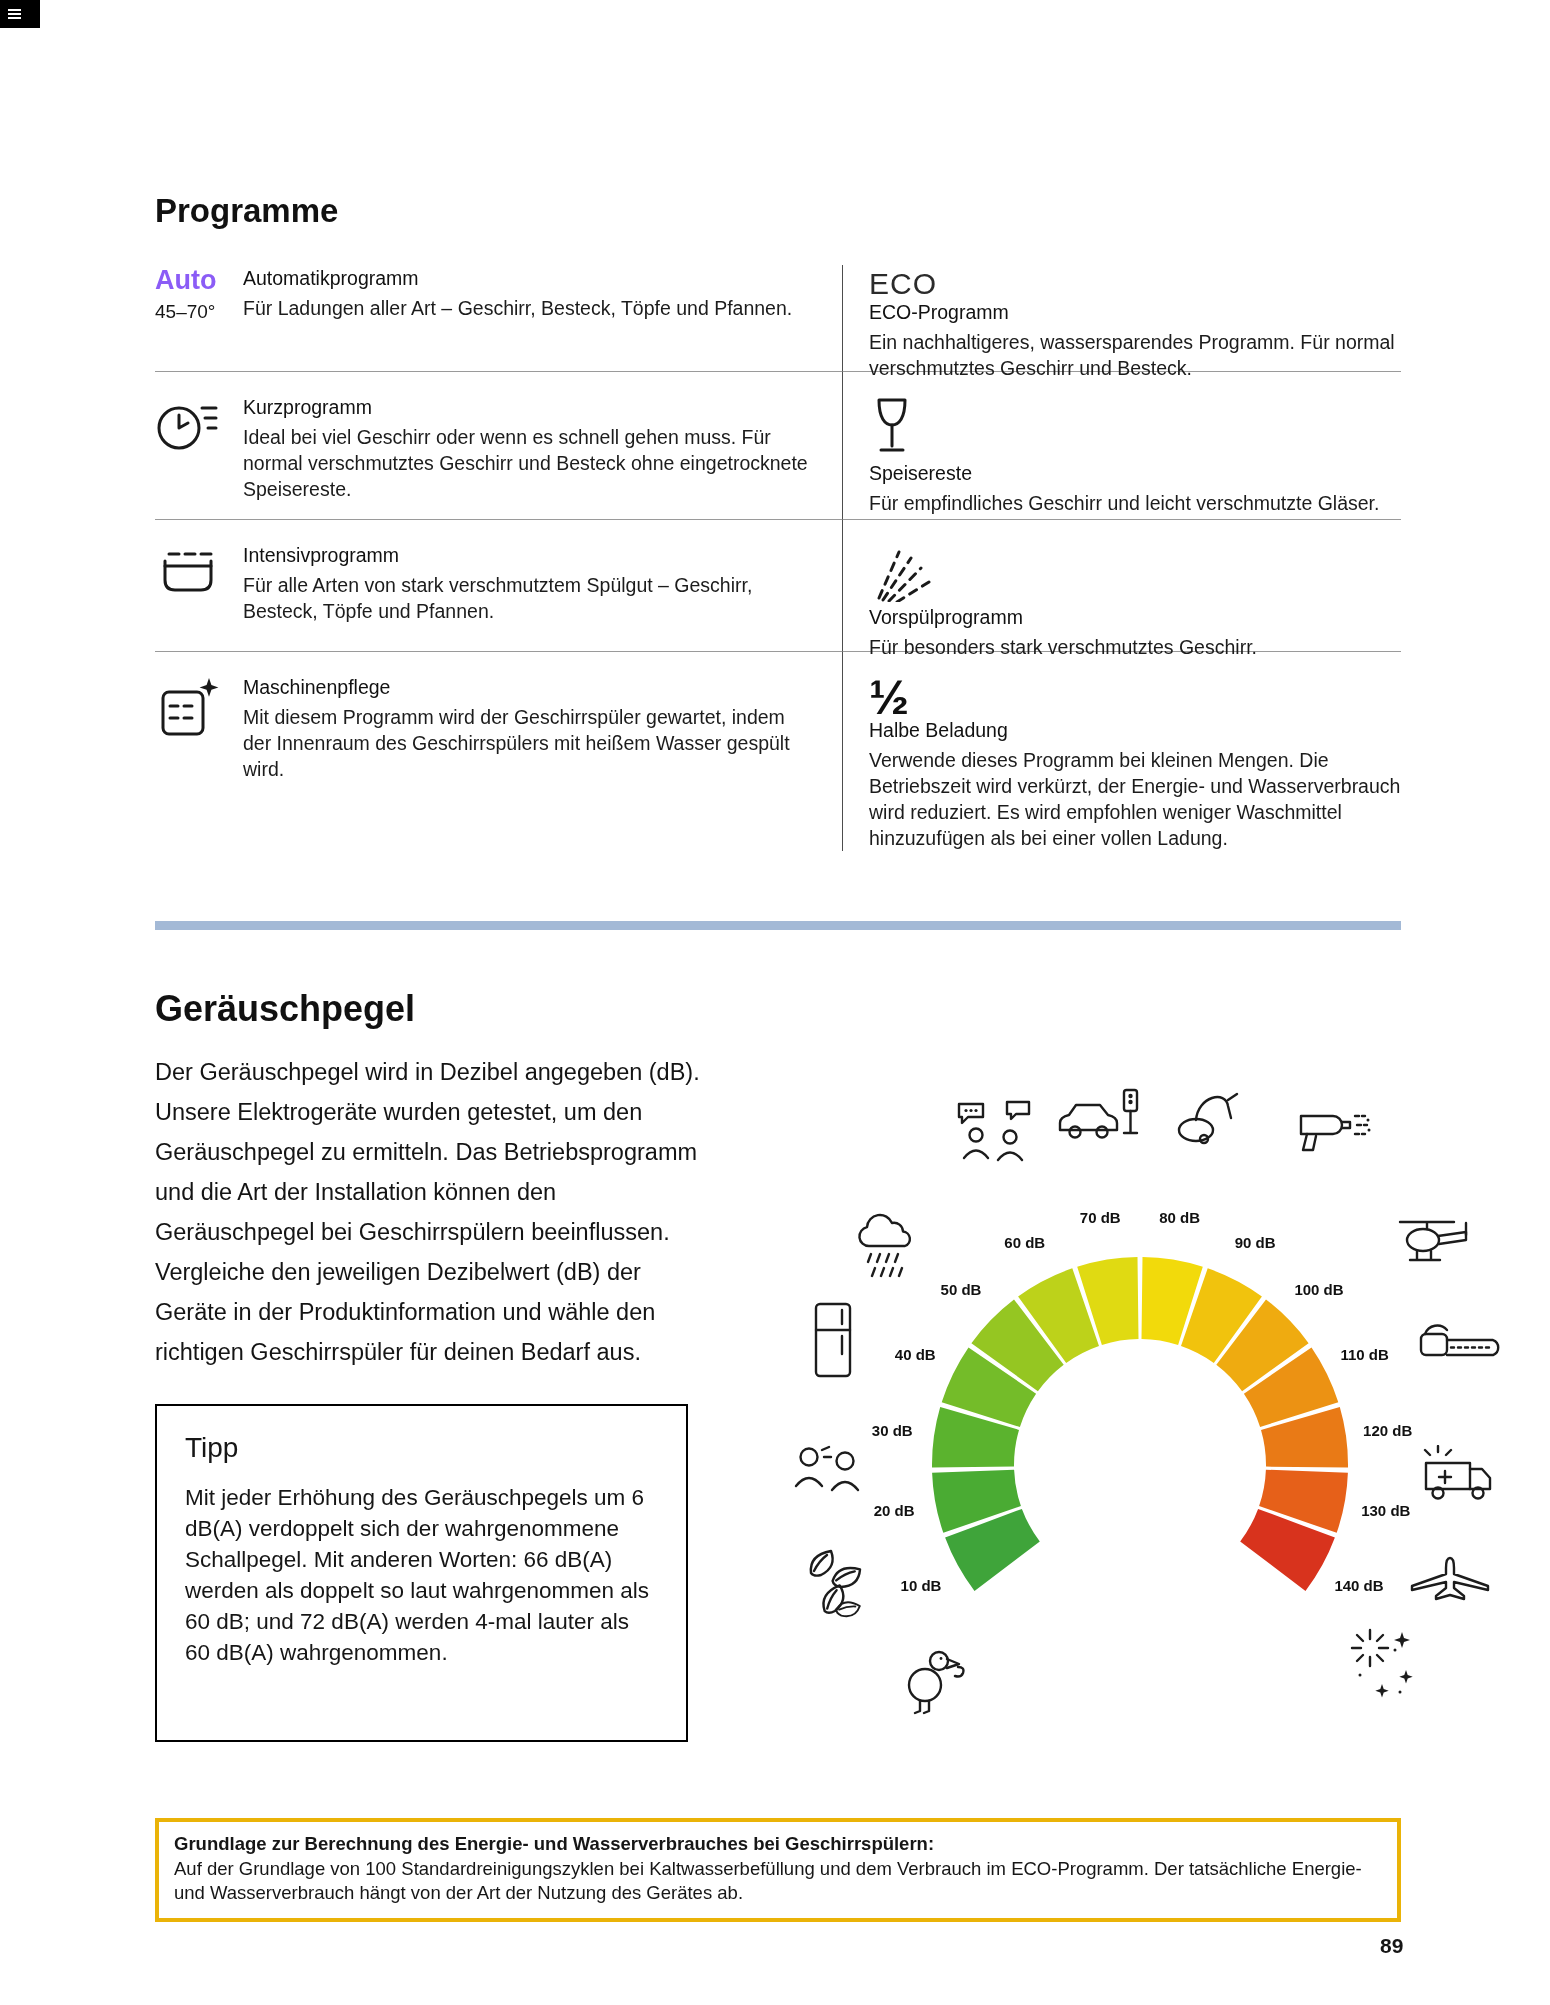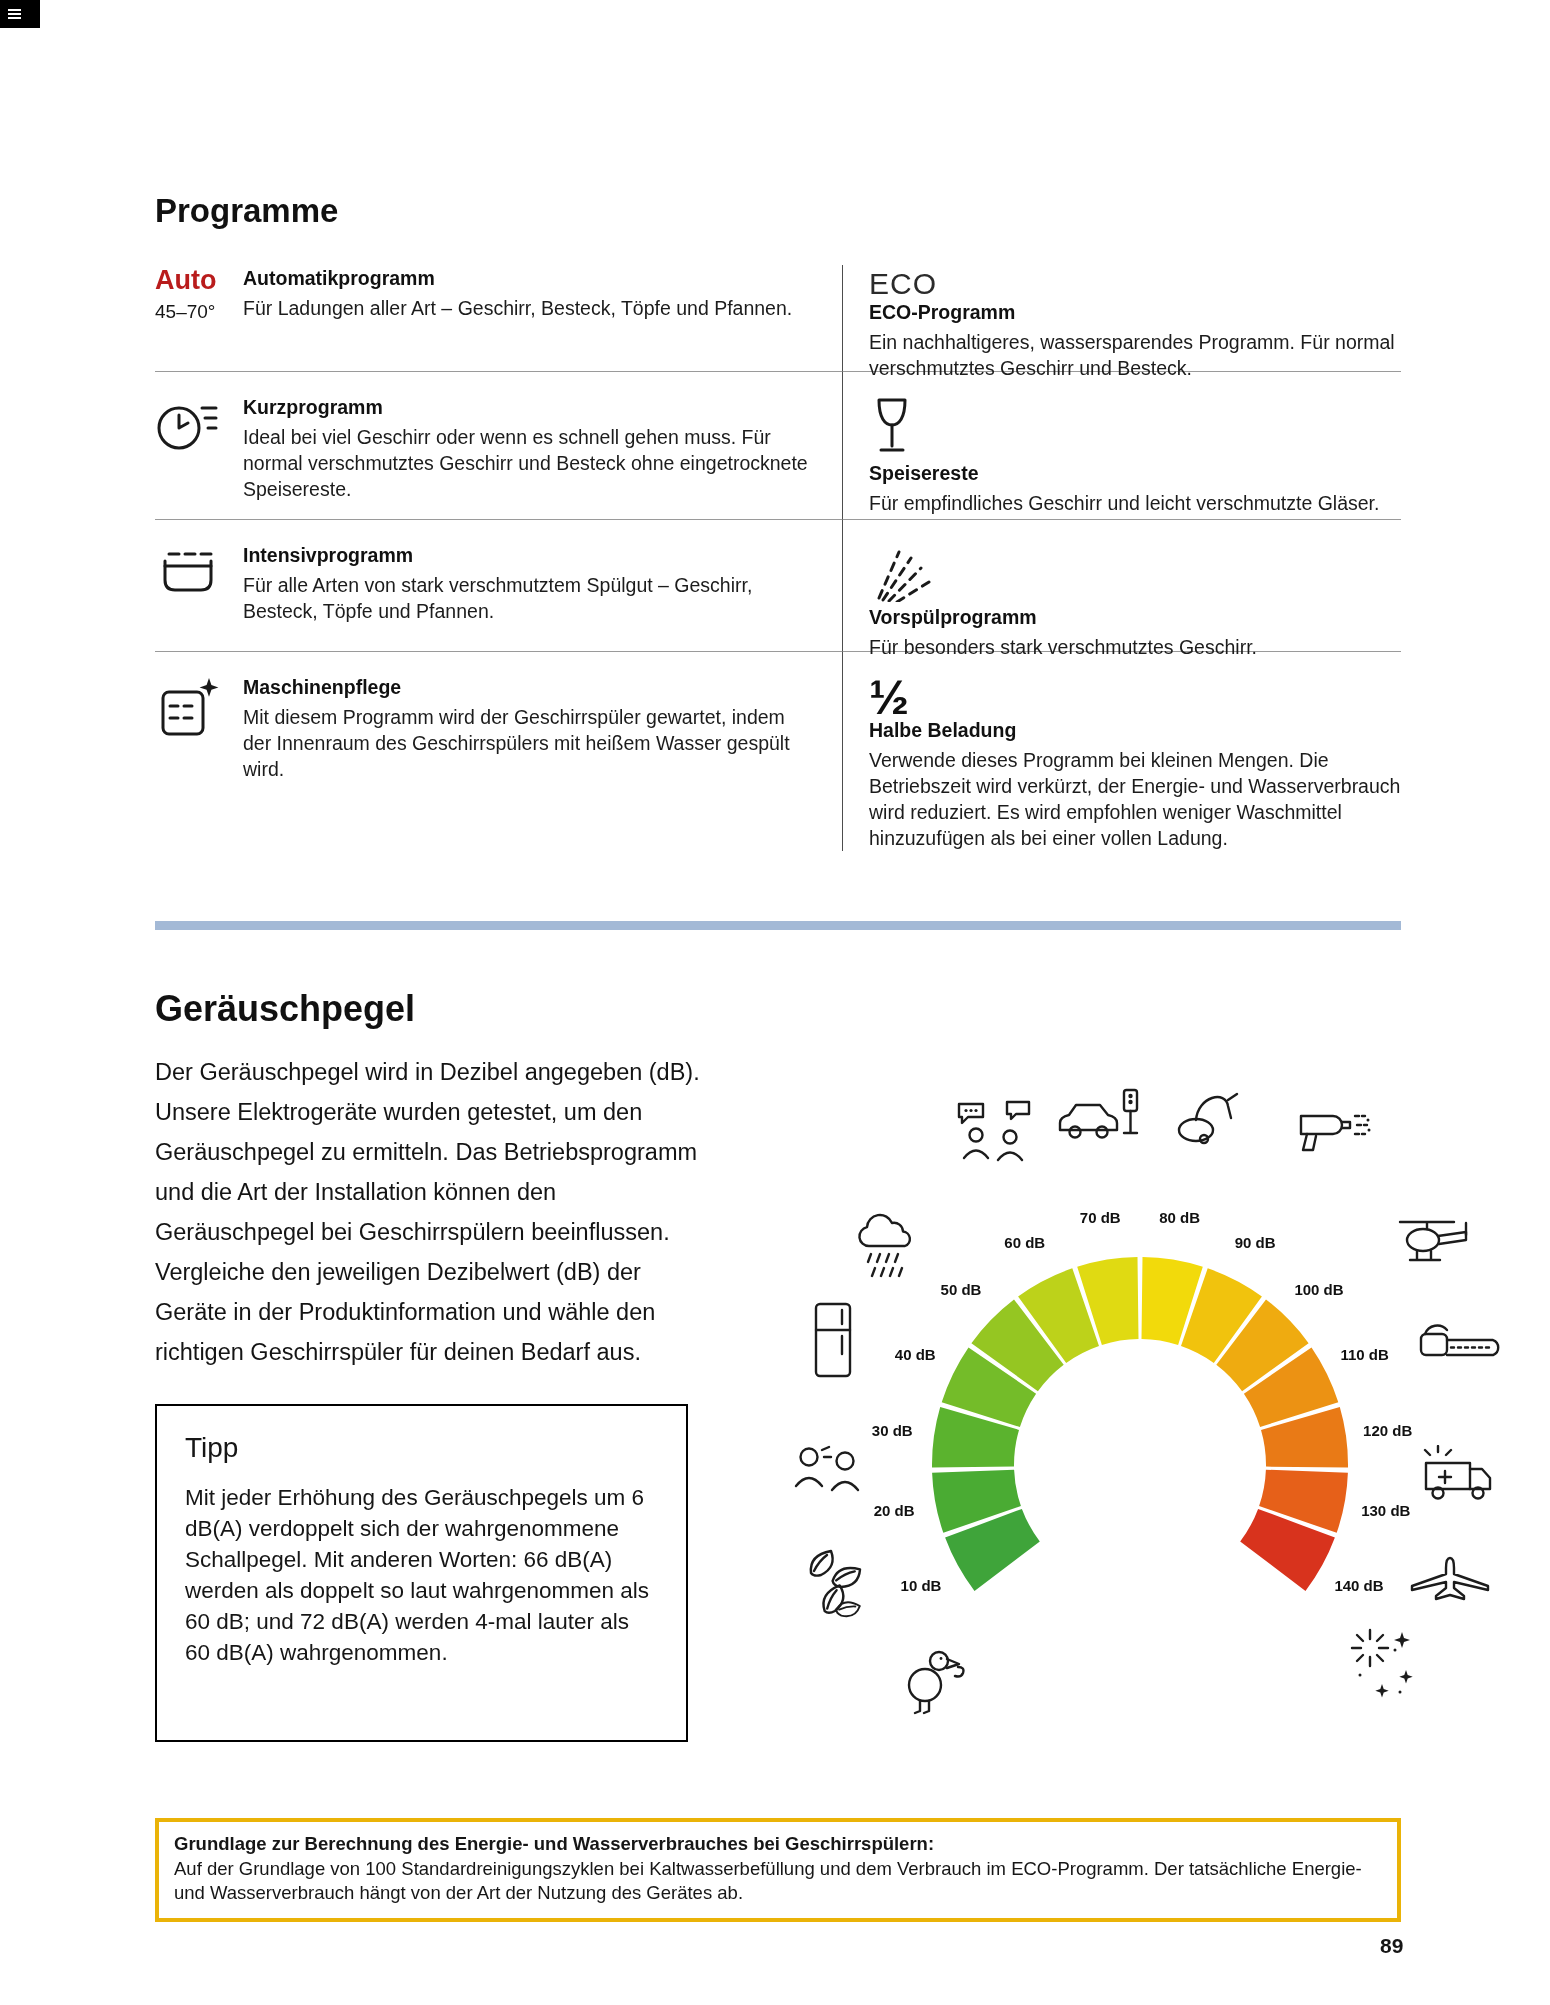--- a/index.html
+++ b/index.html
@@ -14,23 +14,23 @@
   .programs { position:absolute; left:155px; top:192px; width:1246px; }
   .programs h1 { font-size:33px; font-weight:bold; color:#111; }
   .prog-grid { margin-top:35px; display:grid; grid-template-columns:688px 558px; grid-template-rows:107px 148px 132px auto; }
   .prog-cell { display:flex; padding-top:24px; }
   .prog-cell.left  { border-right:1px solid #4d4d4d; padding-right:26px; }
   .prog-cell.right { padding-left:26px;flex-direction:column; }
   .prog-cell.row1 { padding-top:2px; }
   .prog-cell.row1, .prog-cell.row2, .prog-cell.row3 { border-bottom:1px solid #9a9a9a; }
   .prog-icon { width:88px; flex:none; }
   .right .prog-icon { width:92px; }
-  .prog-name { font-weight:bold; font-size:19.5px; margin-bottom:5px; color:#111; }
+  .prog-name { font-weight:normal; font-size:19.5px; margin-bottom:5px; color:#111; }
   .prog-desc { font-size:19.5px; line-height:26px; color:#1c1c1c; }
-  .auto-word { font-size:27px; font-weight:bold; line-height:1; color:#b91c1c; }
+  .auto-word { font-size:27px; font-weight:bold; line-height:1; color:#8b5cf6; }
   .auto-temp { font-size:19px; margin-top:7px; }
   .eco-word  { font-size:30px; letter-spacing:1px; color:#2b2b2b; }
   .half-word { font-size:48px; font-weight:bold; line-height:0.9; color:#111; }
 
   .blue-divider { position:absolute; left:155px; top:921px; width:1246px; height:9px; background:#a3b9d6; }
 
   .noise-title { position:absolute; left:155px; top:988px; font-size:36px; font-weight:bold; color:#111; }
   .noise-par { position:absolute; left:155px; top:1052px; width:548px; font-size:23.5px; line-height:40px; color:#141414; }
 
   .tip-box { position:absolute; left:155px; top:1404px; width:533px; min-height:338px; border:2.5px solid #000; padding:26px 28px; background:#fff; }

